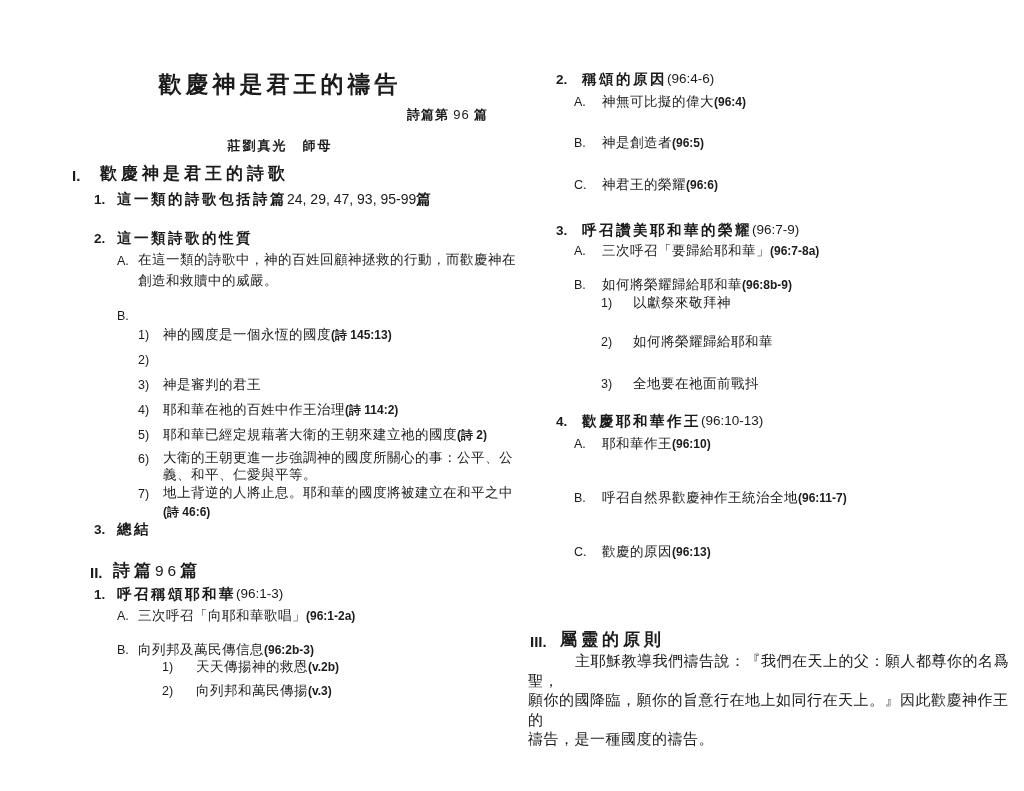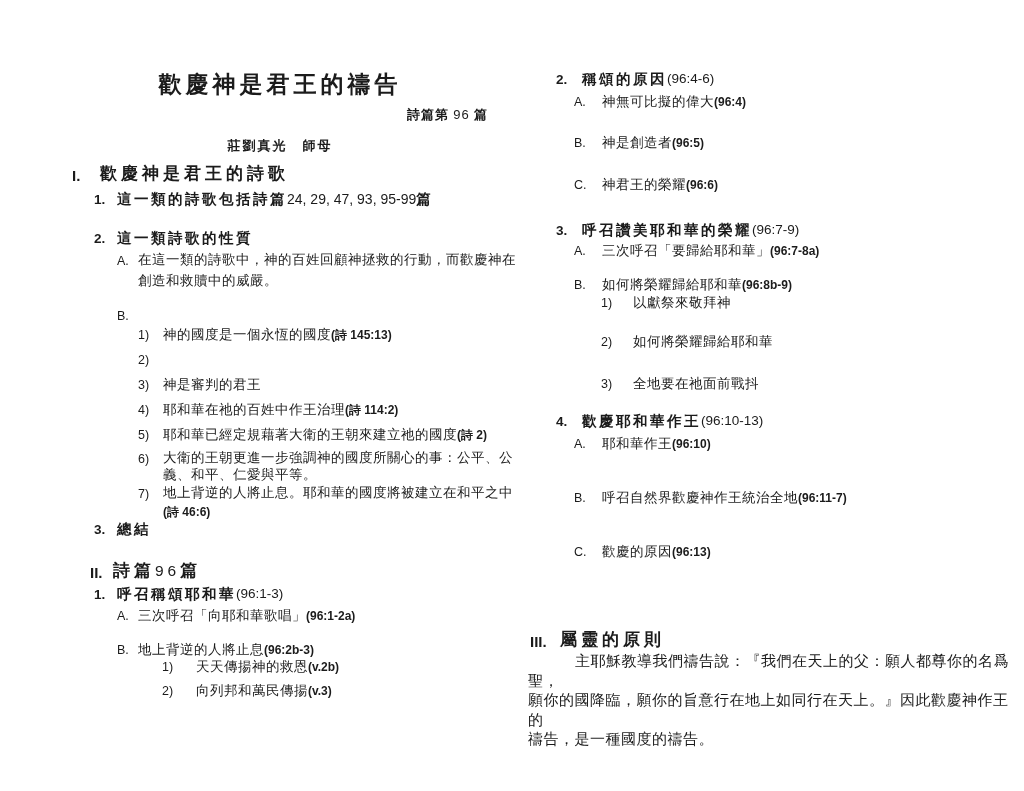--- a/index.html
+++ b/index.html
@@ -140,21 +140,21 @@
   </div>
 
   <div class="ln itm" style="left:117px;top:607px">
     <span class="mk w21">A.</span>
       <span class="tx">三次呼召「向耶和華歌唱」</span>
       <span class="ref-b">(96:1-2a)</span>
   </div>
 
   <div class="ln itm" style="left:117px;top:641px">
     <span class="mk w21">B.</span>
-      <span class="tx">地上背逆的人將止息</span>
+      <span class="tx">向列邦及萬民傳信息</span>
       <span class="ref-b">(96:2b-3)</span>
   </div>
 
   <div class="ln itm" style="left:162px;top:658px">
     <span class="mk w34">1)</span>
       <span class="tx">天天傳揚神的救恩</span>
       <span class="ref-b">(v.2b)</span>
   </div>
 
   <div class="ln itm" style="left:162px;top:682px">

